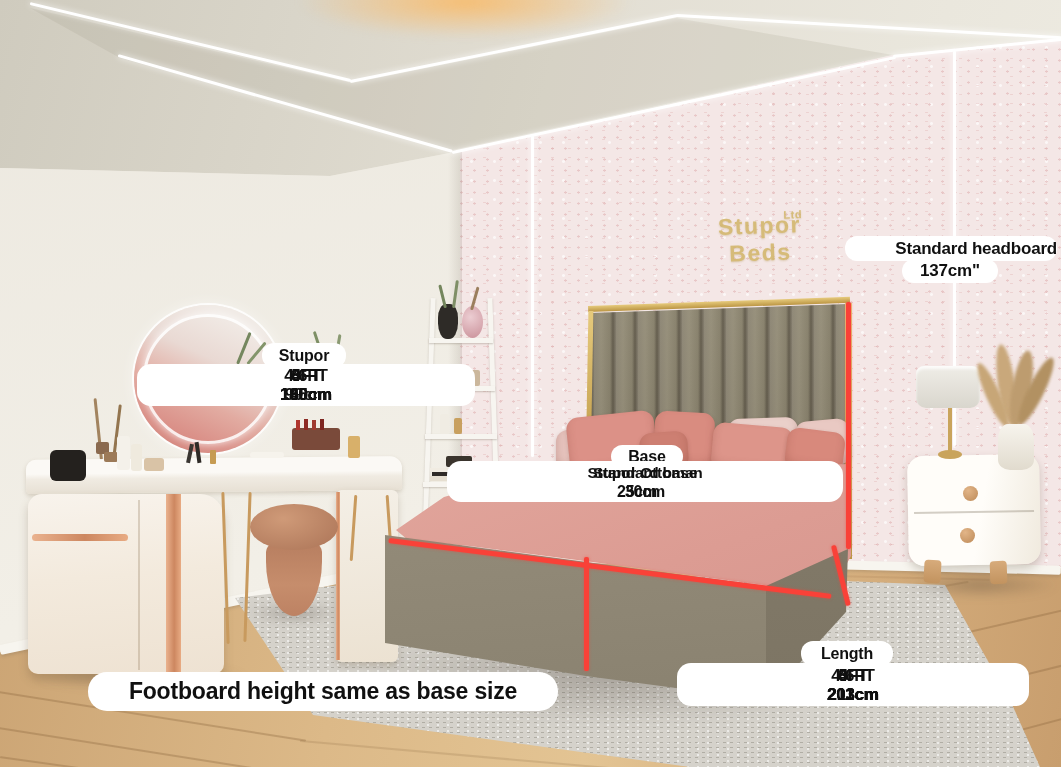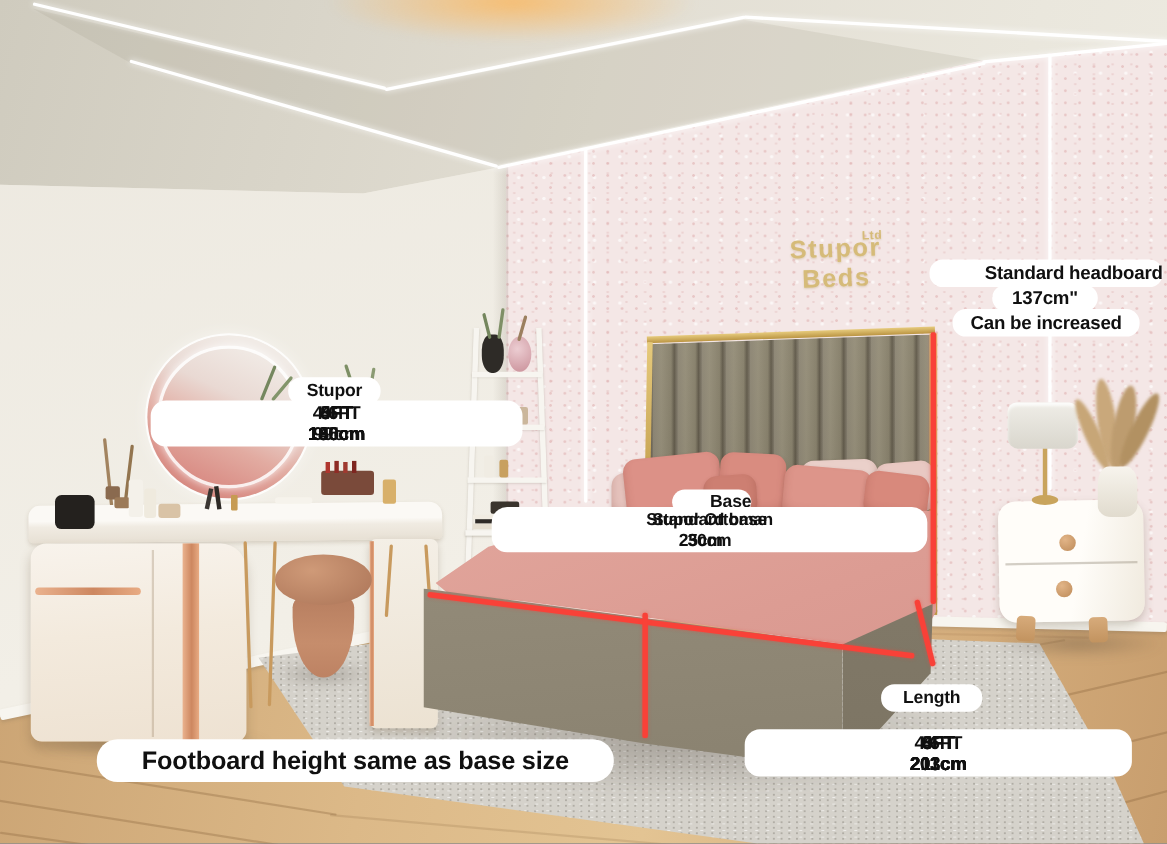--- a/index.html
+++ b/index.html
@@ -271,23 +271,20 @@
   <div class="measure" style="left:584px;top:557px;width:5px;height:114px;"></div>
   <div class="measure" style="left:846px;top:302px;width:5px;height:247px;"></div>
   <div class="measure" style="left:831px;top:546px;width:5px;height:62px;transform:rotate(-14deg);"></div>
 
   <div class="pill hdr" style="left:845px;top:236px;width:212px;height:25px;font-size:17px;justify-content:flex-end;">
     <span style="position:static;">Standard headboard</span>
   </div>
   <div class="pill hdr" style="left:902px;top:259px;width:96px;height:24px;font-size:17px;">
     <span style="position:static;">137cm"</span>
   </div>
-  <div class="pill hdr" style="left:866px;top:281px;width:170px;height:25px;font-size:17px;">
-    <span style="position:static;">Can be increased</span>
-  </div>
 
   <div class="pill hdr" style="left:262px;top:343px;width:84px;height:25px;">
     <span style="position:static;">Stupor</span>
   </div>
   <div class="pill" style="left:137px;top:364px;width:338px;height:42px;font-size:17px;">
     <div class="col">
         <span style="position:static;">3FT</span>
         <span style="position:static;">99cm</span>
       </div>
     <div class="col">
@@ -301,35 +298,35 @@
     <div class="col">
         <span style="position:static;">5FT</span>
         <span style="position:static;">160cm</span>
       </div>
     <div class="col">
         <span style="position:static;">6FT</span>
         <span style="position:static;">190cm</span>
       </div>
   </div>
 
-  <div class="pill hdr" style="left:611px;top:445px;width:72px;height:23px;justify-content:flex-end;">
+  <div class="pill hdr" style="left:611px;top:445px;width:72px;height:23px;">
     <span style="position:static;">Base</span>
   </div>
   <div class="pill" style="left:447px;top:461px;width:396px;height:41px;font-size:15.5px;">
     <div class="col" style="flex:0 0 34%;">
         <span style="position:static;">Standard base</span>
         <span style="position:static;transform:translateX(-8px);font-size:16px;">25cm</span>
       </div>
     <div class="col" style="flex:0 0 36%;">
         <span style="position:static;">Stupor Ottoman</span>
         <span style="position:static;font-size:16px;">30cm</span>
       </div>
   </div>
 
-  <div class="pill hdr" style="left:801px;top:622px;width:92px;height:25px;">
+  <div class="pill hdr" style="left:801px;top:641px;width:92px;height:25px;">
     <span style="position:static;">Length</span>
   </div>
   <div class="pill" style="left:677px;top:663px;width:352px;height:43px;font-size:17px;">
     <div class="col">
         <span style="position:static;">3FT</span>
         <span style="position:static;">203cm</span>
       </div>
     <div class="col">
         <span style="position:static;">4FT</span>
         <span style="position:static;">203cm</span>

